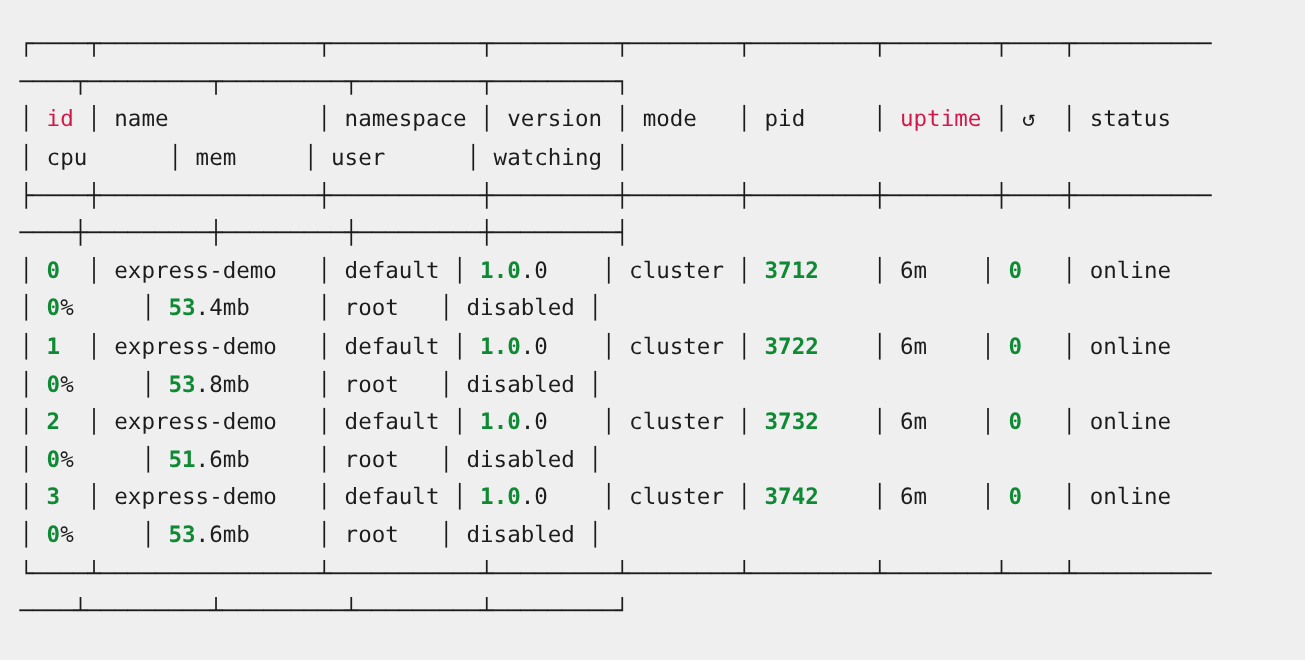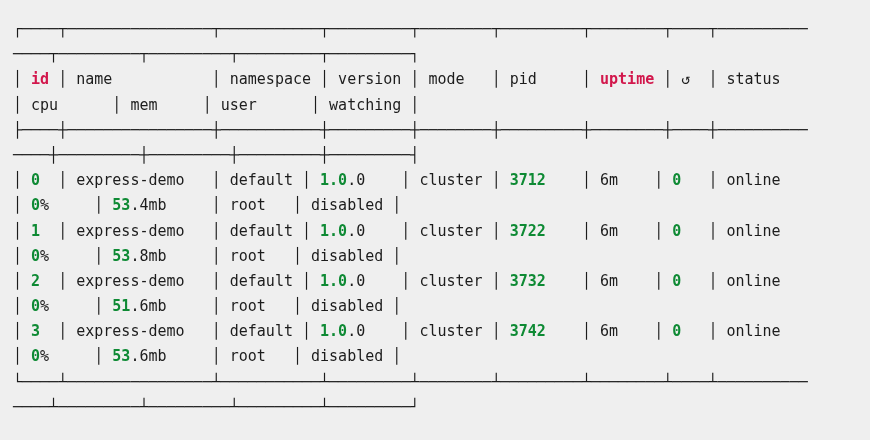--- a/index.html
+++ b/index.html
@@ -26,21 +26,21 @@
     margin: 0;
     padding: 17px 0 0 13px;
     font-family: "DejaVu Sans Mono", "Liberation Mono", monospace;
     font-size: 15px;
     line-height: 25.2px;
     color: var(--fg);
     white-space: pre;
   }
   pre.screen div { height: 25.2px; }
   .c-fg    { color: var(--fg); }
-  .c-red   { color: var(--red);   font-weight: bold; }
+  .c-red   { color: var(--red);   font-weight: normal; }
   .c-green { color: var(--green); font-weight: bold; }
 </style>
 </head>
 <body>
 
 <div class="terminal-window">
   <pre class="screen"><div><span class="c-fg">┌────┬────────────────┬───────────┬─────────┬────────┬─────────┬────────┬────┬──────────</span></div><div><span class="c-fg">────┬─────────┬─────────┬─────────┬─────────┐</span></div><div><span class="c-fg">│ </span><span class="c-red">id</span><span class="c-fg"> │ name           │ namespace │ version │ mode   │ pid     │ </span><span class="c-red">uptime</span><span class="c-fg"> │ ↺  │ status   </span></div><div><span class="c-fg">│ cpu      │ mem     │ user      │ watching │</span></div><div><span class="c-fg">├────┼────────────────┼───────────┼─────────┼────────┼─────────┼────────┼────┼──────────</span></div><div><span class="c-fg">────┼─────────┼─────────┼─────────┼─────────┤</span></div><div><span class="c-fg">│ </span><span class="c-green">0</span><span class="c-fg">  │ express-demo   │ default │ </span><span class="c-green">1.0</span><span class="c-fg">.0</span><span class="c-fg">    │ cluster │ </span><span class="c-green">3712</span><span class="c-fg">    │ 6m    │ </span><span class="c-green">0</span><span class="c-fg">   │ online   </span></div><div><span class="c-fg">│ </span><span class="c-green">0</span><span class="c-fg">%     │ </span><span class="c-green">53</span><span class="c-fg">.4mb     │ root   │ disabled │</span></div><div><span class="c-fg">│ </span><span class="c-green">1</span><span class="c-fg">  │ express-demo   │ default │ </span><span class="c-green">1.0</span><span class="c-fg">.0</span><span class="c-fg">    │ cluster │ </span><span class="c-green">3722</span><span class="c-fg">    │ 6m    │ </span><span class="c-green">0</span><span class="c-fg">   │ online   </span></div><div><span class="c-fg">│ </span><span class="c-green">0</span><span class="c-fg">%     │ </span><span class="c-green">53</span><span class="c-fg">.8mb     │ root   │ disabled │</span></div><div><span class="c-fg">│ </span><span class="c-green">2</span><span class="c-fg">  │ express-demo   │ default │ </span><span class="c-green">1.0</span><span class="c-fg">.0</span><span class="c-fg">    │ cluster │ </span><span class="c-green">3732</span><span class="c-fg">    │ 6m    │ </span><span class="c-green">0</span><span class="c-fg">   │ online   </span></div><div><span class="c-fg">│ </span><span class="c-green">0</span><span class="c-fg">%     │ </span><span class="c-green">51</span><span class="c-fg">.6mb     │ root   │ disabled │</span></div><div><span class="c-fg">│ </span><span class="c-green">3</span><span class="c-fg">  │ express-demo   │ default │ </span><span class="c-green">1.0</span><span class="c-fg">.0</span><span class="c-fg">    │ cluster │ </span><span class="c-green">3742</span><span class="c-fg">    │ 6m    │ </span><span class="c-green">0</span><span class="c-fg">   │ online   </span></div><div><span class="c-fg">│ </span><span class="c-green">0</span><span class="c-fg">%     │ </span><span class="c-green">53</span><span class="c-fg">.6mb     │ root   │ disabled │</span></div><div><span class="c-fg">└────┴────────────────┴───────────┴─────────┴────────┴─────────┴────────┴────┴──────────</span></div><div><span class="c-fg">────┴─────────┴─────────┴─────────┴─────────┘</span></div></pre>
 </div>
 
 </body></html>

